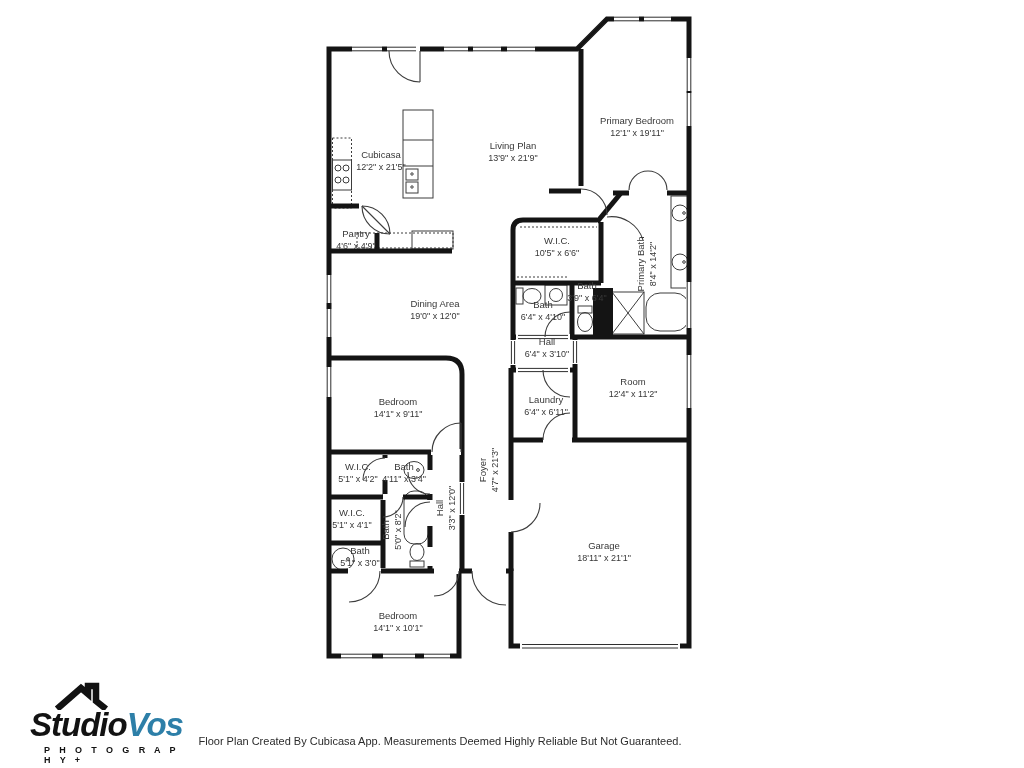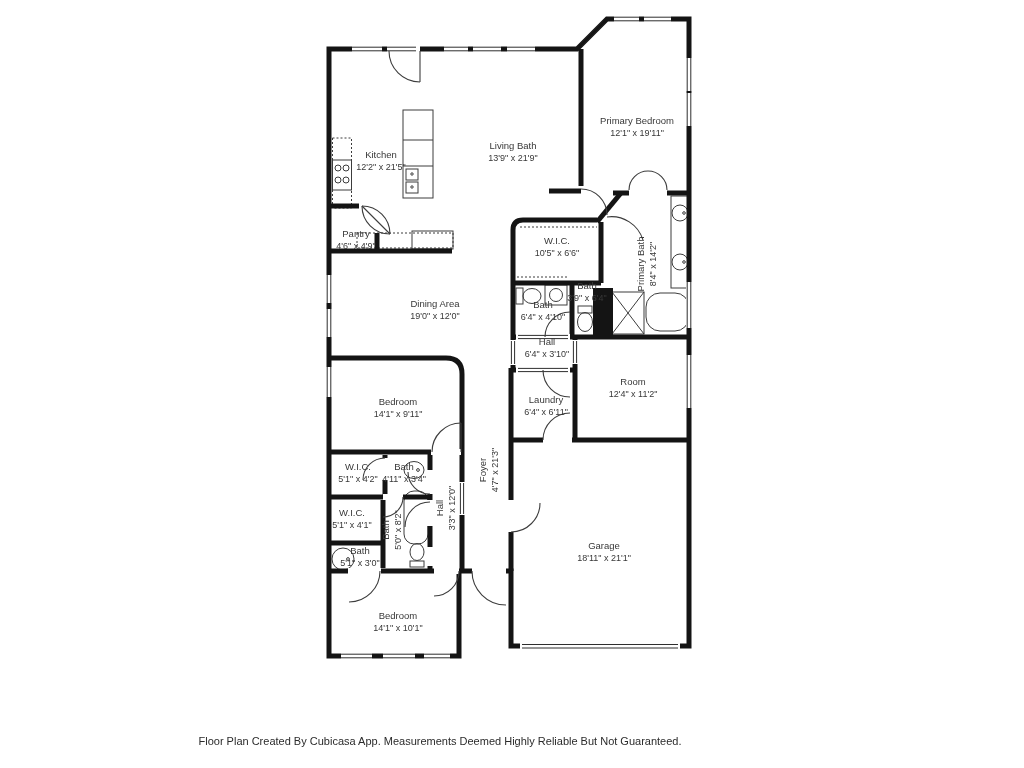--- a/index.html
+++ b/index.html
@@ -239,25 +239,25 @@
       <path d="M 511 532 A 29 29 0 0 0 540 503"></path>
       <path d="M 403 497 A 20 20 0 0 1 383 517"></path>
       <path d="M 430 502 A 25 25 0 0 0 405 527"></path>
       <path d="M 385 458 A 22 22 0 0 0 363 480"></path>
       <path d="M 430 494 A 22 22 0 0 1 408 472"></path>
     </g>
   </svg>
 
   <div class="labels-layer">
       <div class="room-label" style="left: 381px; top: 161px;">
-        <div class="rname">Kitchen</div>
+        <div class="rname">Cubicasa</div>
         <div class="rdims">12'2" x 21'5"</div>
       </div>
       <div class="room-label" style="left: 513px; top: 152px;">
-        <div class="rname">Living Bath</div>
+        <div class="rname">Living Plan</div>
         <div class="rdims">13'9" x 21'9"</div>
       </div>
       <div class="room-label" style="left: 637px; top: 119px; margin-top: 8px;">
         <div class="rname">Primary Bedroom</div>
         <div class="rdims">12'1" x 19'11"</div>
       </div>
       <div class="room-label" style="left: 356px; top: 240px; text-align: center;">
         <div class="rname">Pantry</div>
         <div class="rdims">4'6" x 4'9"</div>
       </div>
@@ -328,16 +328,23 @@
       <div class="room-label" style="left: 604px; top: 544px; margin-top: 8px;">
         <div class="rname">Garage</div>
         <div class="rdims">18'11" x 21'1"</div>
       </div>
       <div class="room-label" style="left: 398px; top: 622px;">
         <div class="rname">Bedroom</div>
         <div class="rdims">14'1" x 10'1"</div>
       </div>
     </div>
 
+  <div class="logo">
+    <svg class="roof" width="62" height="28" viewBox="0 0 62 28">
+      <path d="M 3 27 L 27 6 L 34 12 L 34 4 L 42 4 L 42 19 L 52 27" fill="none" stroke="#121212" stroke-width="6.5" stroke-linejoin="miter"></path>
+    </svg>
+    <div class="logo-text"><span>Studio</span><span class="blue">Vos</span></div>
+    <div class="tagline">P H O T O G R A P H Y +</div>
+  </div>
 
   <div class="footer">Floor Plan Created By Cubicasa App. Measurements Deemed Highly Reliable But Not Guaranteed.</div>
 
 </div>
 
 </body></html>

